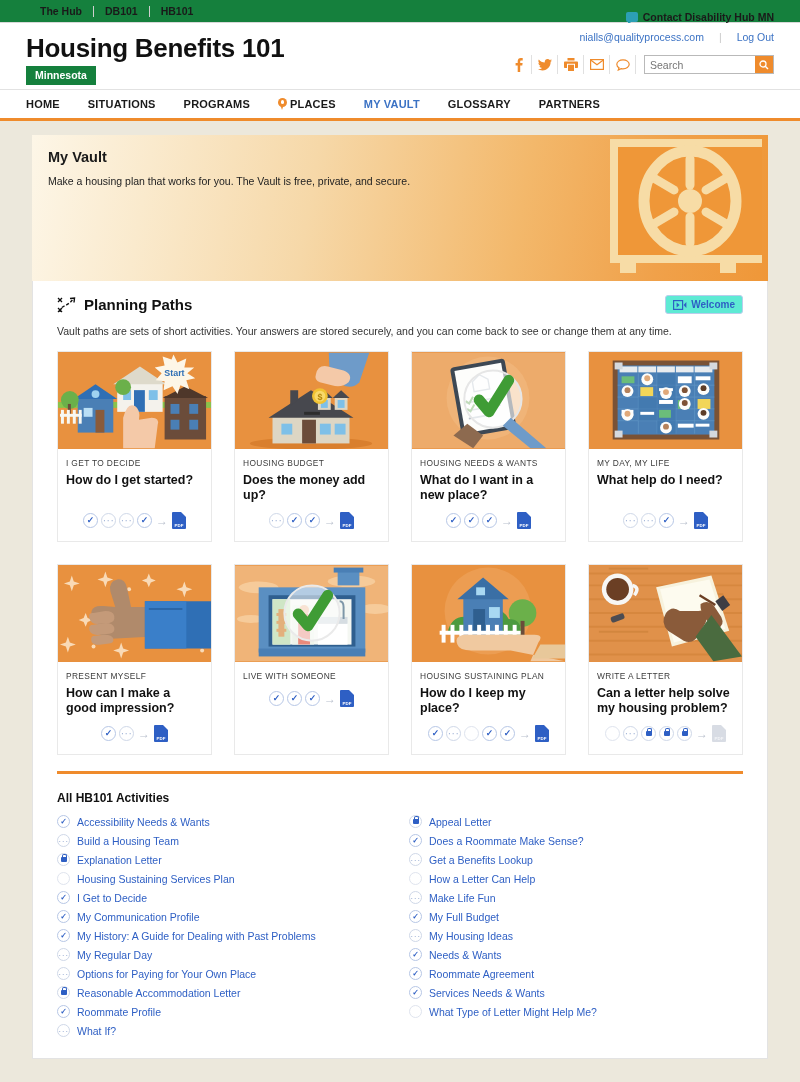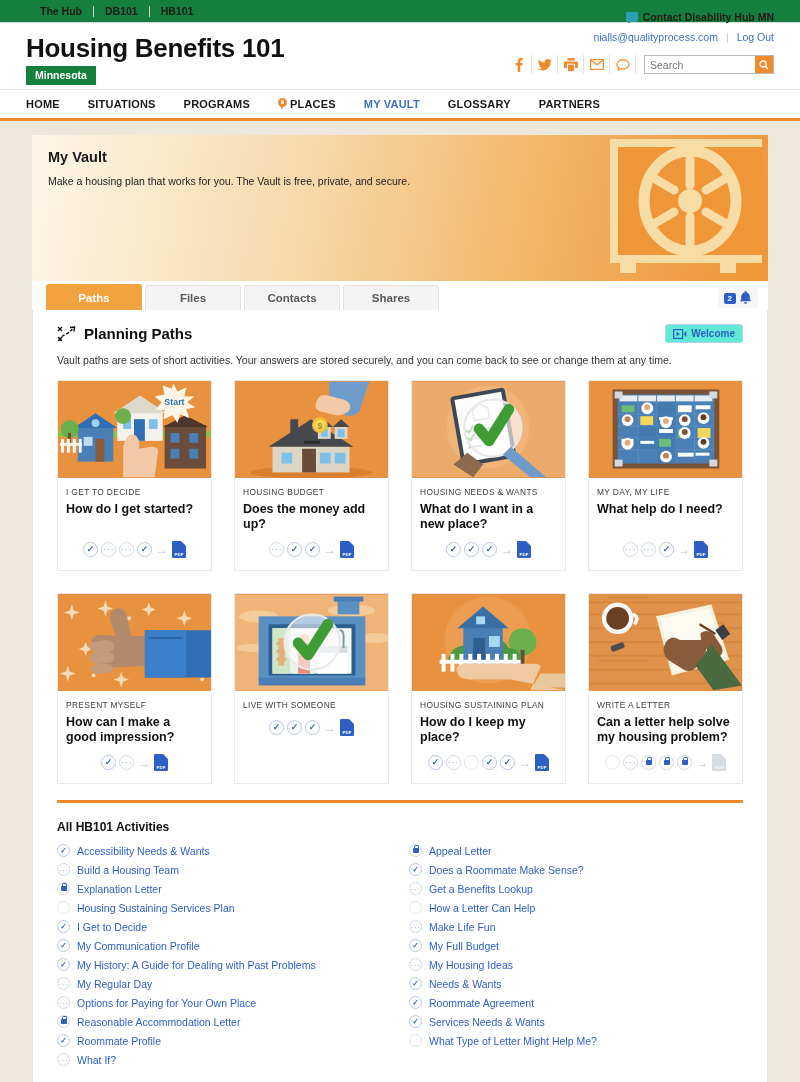--- a/index.html
+++ b/index.html
@@ -36,21 +36,21 @@
   .header { background:#fff; height:66px; position:relative; padding:0 26px; }
   .site-title {
     font-size:26px; font-weight:bold; color:#111; letter-spacing:-0.3px;
     padding-top:10px; line-height:30px;
   }
   .state-badge {
     display:inline-block; background:#15803d; color:#fff;
     font-size:10.5px; font-weight:bold; padding:3px 9px 4px; margin-top:3px;
   }
   .header-right { position:absolute; right:26px; top:8px; text-align:right; }
-  .hr-line1 { font-size:10.5px; color:#3b72c4; display:flex; align-items:center; gap:8px; justify-content:flex-end;}
+  .hr-line1 { font-size:10.5px; color:#3b72c4; display:flex; align-items:center; gap:15px; justify-content:flex-end;}
   .hr-line1 .sep { color:#c9c9c9; }
   .hr-line1 a { color:#3b72c4; text-decoration:none; }
   .hr-line2 { display:flex; align-items:center; gap:0; margin-top:12px; }
   .soc {
     width:26px; height:19px; display:flex; align-items:center; justify-content:center;
     border-right:1px solid #e0e0e0; color:#ef8b2c;
   }
   .soc svg { display:block; }
   .searchwrap { display:flex; margin-left:8px; border:1px solid #b9b9b9; height:19px; background:#fff;}
   .searchwrap input {
@@ -262,33 +262,20 @@
           <path d="M94 24 L94 50"></path>
             <path d="M94 82 L94 108"></path>
           <path d="M56 42 L78 55"></path>
             <path d="M110 77 L132 90"></path>
           <path d="M56 90 L78 77"></path>
             <path d="M110 55 L132 42"></path>
         </g>
       </svg>
     </div>
 
-    <div class="tabs-row">
-      <div class="tab active">Paths</div>
-      <div class="tab">Files</div>
-      <div class="tab">Contacts</div>
-      <div class="tab">Shares</div>
-      <div class="bell-box">
-        <span class="badge-n">2</span>
-        <svg width="13" height="14" viewBox="0 0 13 14">
-          <path fill="#2e5fc4" d="M6.5 0c-.6 0-1 .4-1 1v.4C3.6 1.8 2.2 3.5 2.2 5.5v2.8L.9 10.3h11.2L10.8 8.3V5.5c0-2-1.4-3.7-3.3-4.1V1c0-.6-.4-1-1-1z"></path>
-          <path fill="#2e5fc4" d="M5 11.2c0 .9.7 1.6 1.5 1.6s1.5-.7 1.5-1.6z"></path>
-        </svg>
-      </div>
-    </div>
 
     <div class="panel">
       <div class="panel-head">
         <svg class="path-ico" viewBox="0 0 20 18">
           <path d="M3 16 C3 9, 11 11, 16 3" fill="none" stroke="#111" stroke-width="1.4" stroke-dasharray="3 2"></path>
           <path d="M13 2.5 L17.5 2 L17 6.5" fill="none" stroke="#111" stroke-width="1.4"></path>
           <g stroke="#111" stroke-width="1.3">
               <path d="M1 2 L5 6"></path>
               <path d="M5 2 L1 6"></path>
               <path d="M1 12 L5 16"></path>

